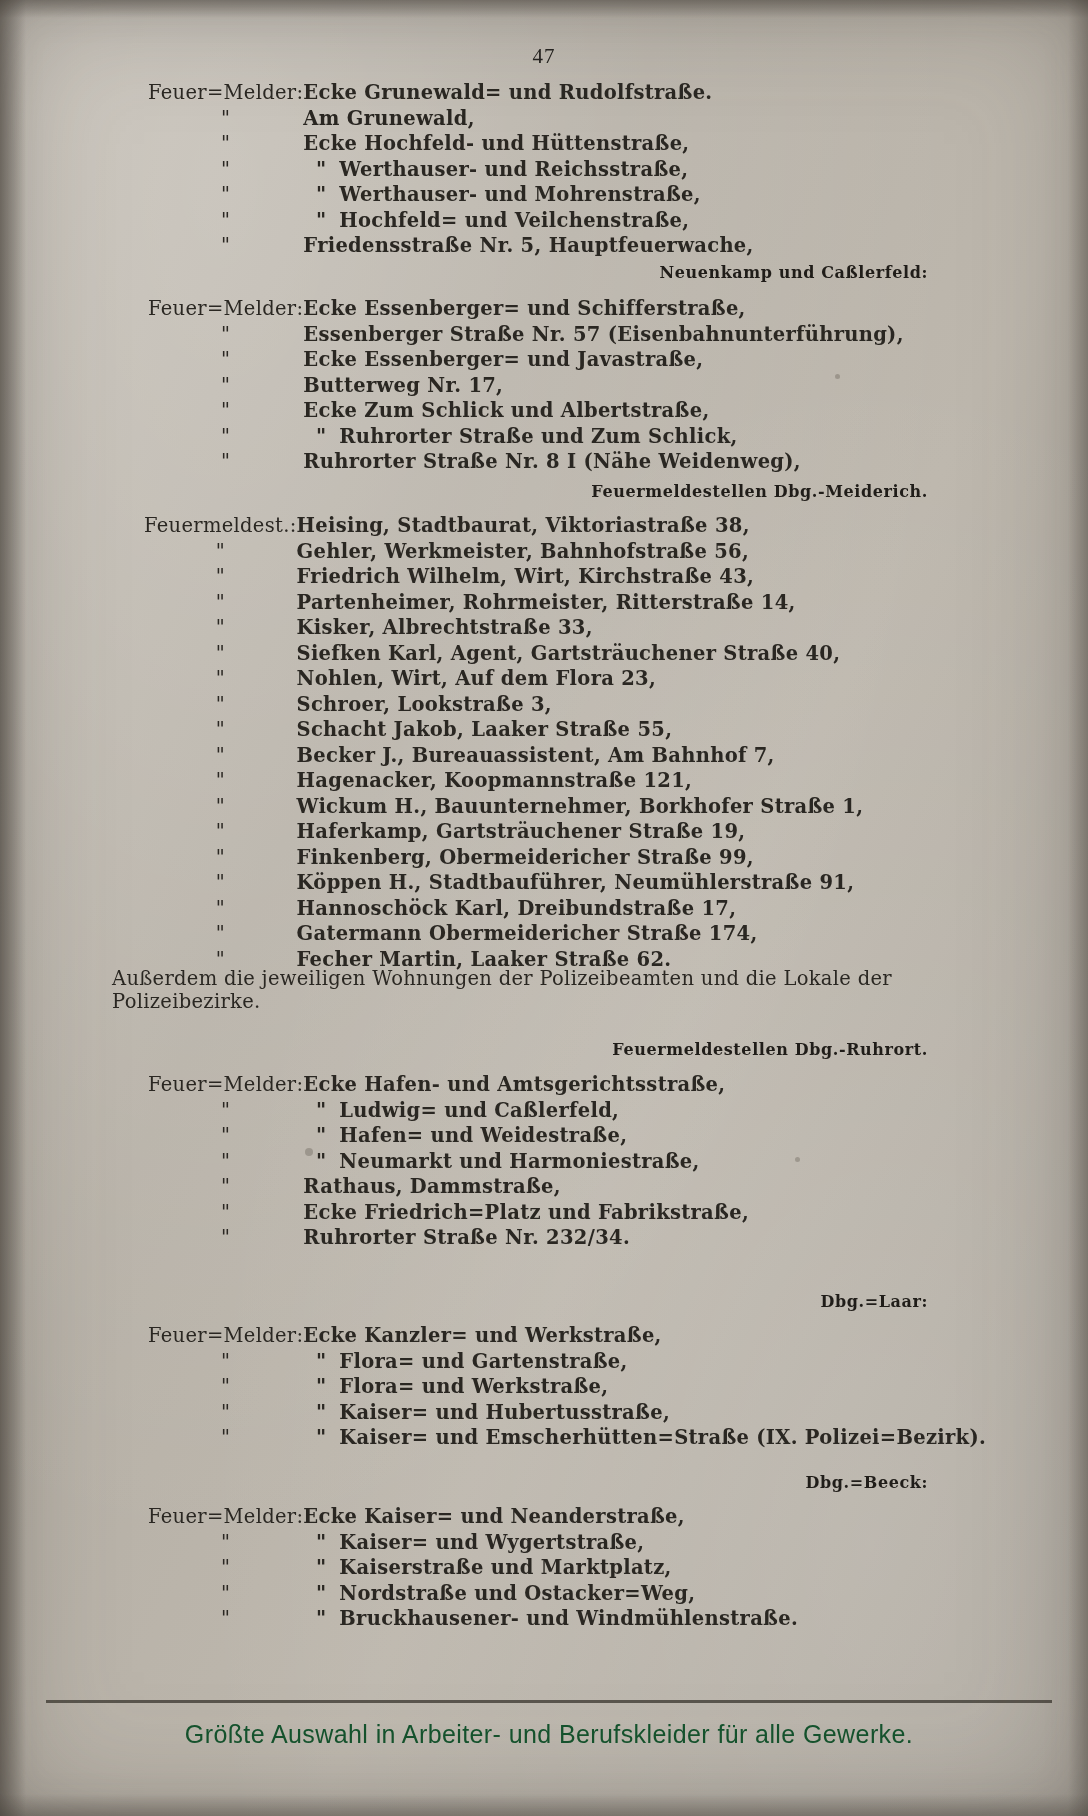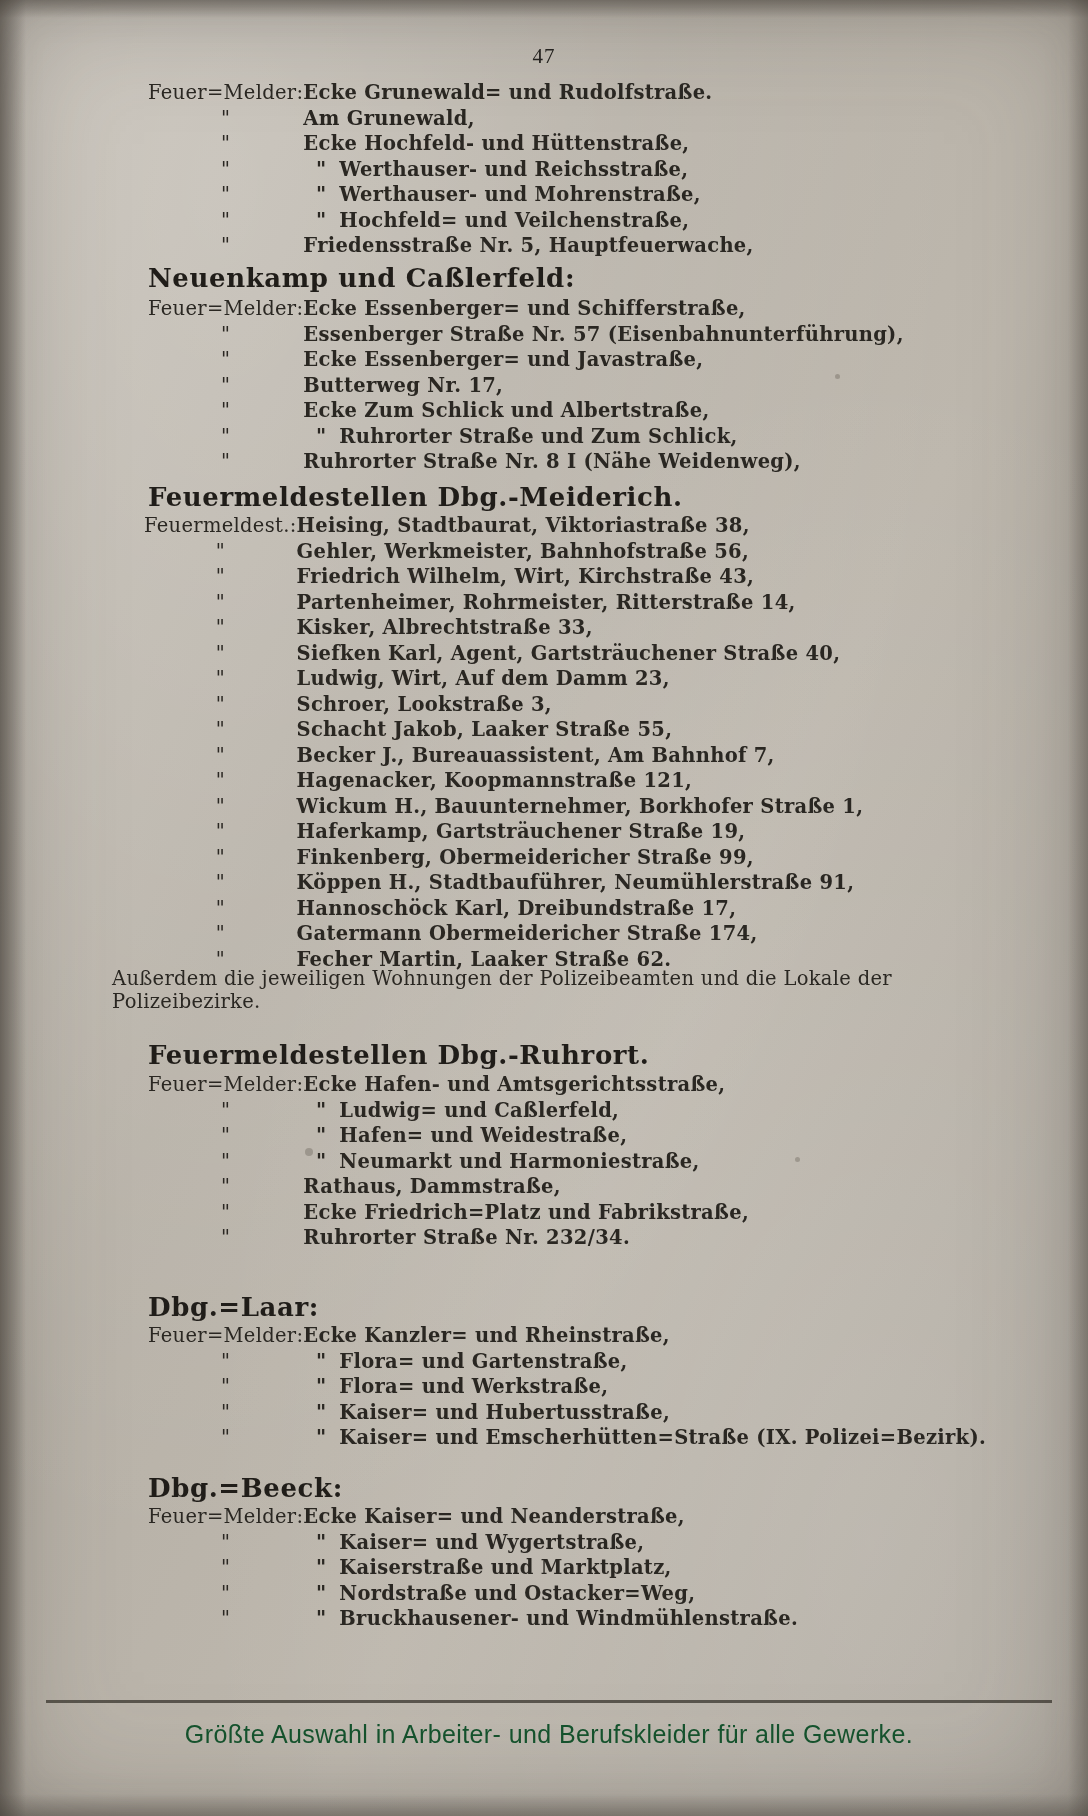--- a/index.html
+++ b/index.html
@@ -56,22 +56,22 @@
   
   .fr{
     font-family:"DejaVu Serif", serif;
     font-size:19.5px;
     letter-spacing:0.3px;
     color:#2a2722;
   }
   .heading{
     font-family:"DejaVu Serif", serif;
     font-weight:bold;
-    font-size:26px;
-    text-align:left;
+    font-size:16px;
+    text-align:right;
     letter-spacing:0.6px;
     color:#201d19;
   }
 
   .block{ position:absolute; }
 
   table.lines{ border-collapse:collapse; }
   table.lines td{
     padding:0;
     vertical-align:baseline;
@@ -239,21 +239,21 @@
       <tr>
             <td class="lbl ditto">"</td>
             <td class="txt">Kisker, Albrechtstraße 33,</td>
           </tr>
       <tr>
             <td class="lbl ditto">"</td>
             <td class="txt">Siefken Karl, Agent, Gartsträuchener Straße 40,</td>
           </tr>
       <tr>
             <td class="lbl ditto">"</td>
-            <td class="txt">Ludwig, Wirt, Auf dem Damm 23,</td>
+            <td class="txt">Nohlen, Wirt, Auf dem Flora 23,</td>
           </tr>
       <tr>
             <td class="lbl ditto">"</td>
             <td class="txt">Schroer, Lookstraße 3,</td>
           </tr>
       <tr>
             <td class="lbl ditto">"</td>
             <td class="txt">Schacht Jakob, Laaker Straße 55,</td>
           </tr>
       <tr>
@@ -332,21 +332,21 @@
     </tbody>
       </table>
   </div>
 
   <div class="block heading" style="left:148px;top:1292px;width:780px;">Dbg.=Laar:</div>
   <div class="block fr" style="left:148px;top:1323px;">
     <table class="lines">
       <tbody>
           <tr>
         <td class="lbl">Feuer=Melder:</td>
-        <td class="txt">Ecke Kanzler= und Rheinstraße,</td>
+        <td class="txt">Ecke Kanzler= und Werkstraße,</td>
       </tr>
       <tr>
         <td class="lbl ditto">"</td>
         <td class="txt"><span class="sub-ditto">"</span><span>Flora= und Gartenstraße,</span></td>
       </tr>
       <tr>
         <td class="lbl ditto">"</td>
         <td class="txt"><span class="sub-ditto">"</span><span>Flora= und Werkstraße,</span></td>
       </tr>
       <tr>

